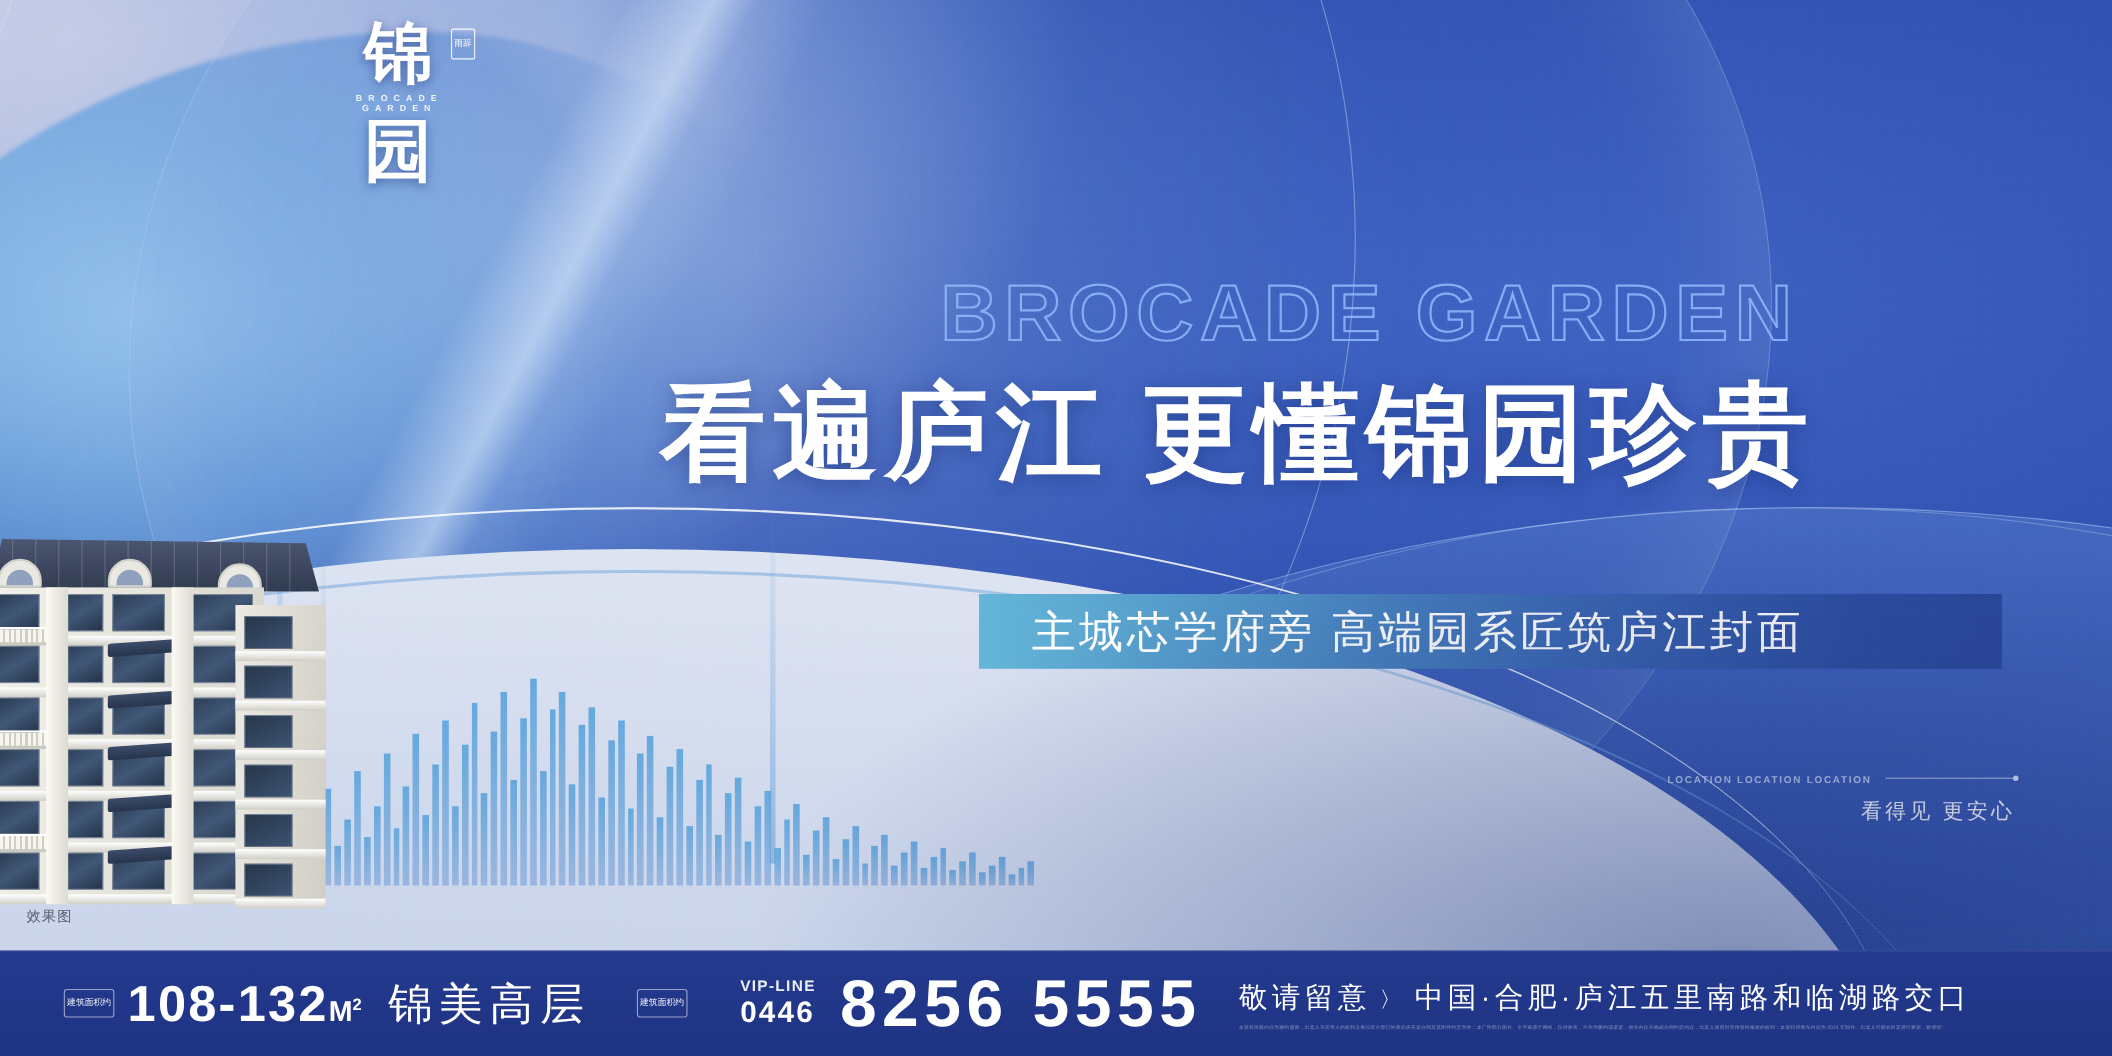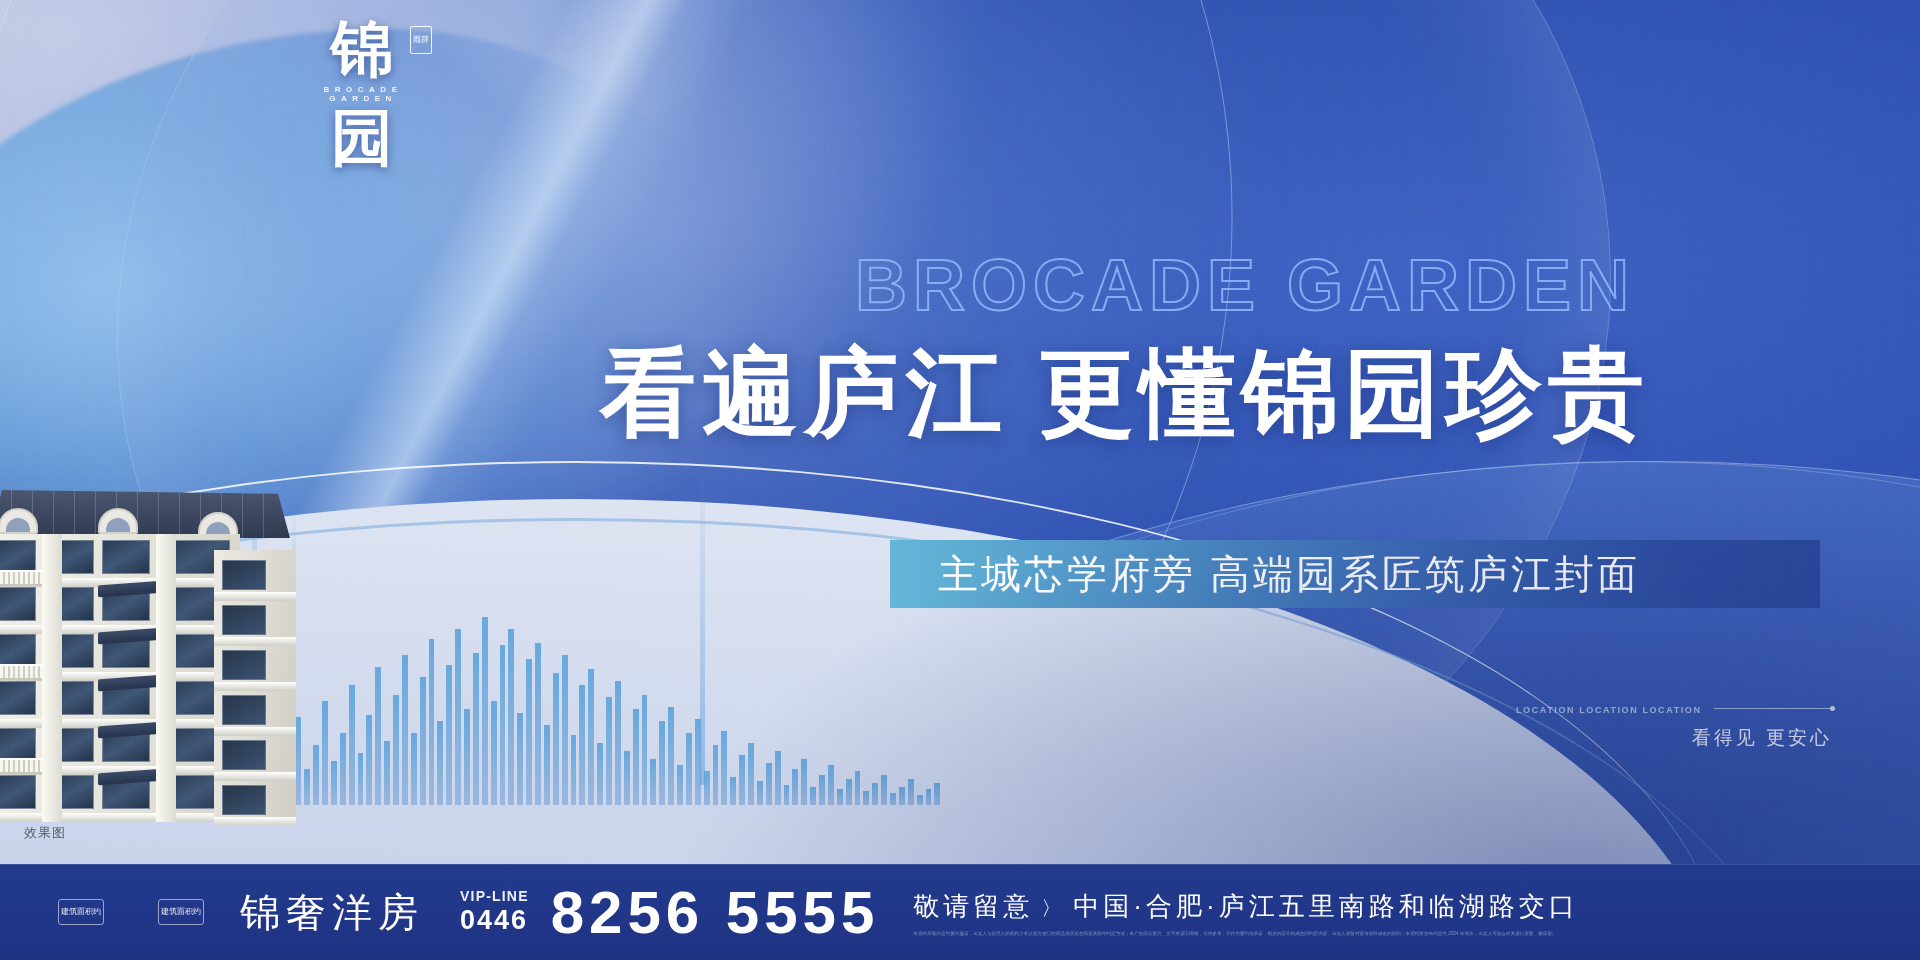--- a/index.html
+++ b/index.html
@@ -409,25 +409,26 @@
 
   <div class="note">效果图</div>
   <div class="bg-vignette"></div>
   <div class="bg-grain"></div>
 
   <div class="bottom">
     <div class="topline"></div>
 
     <div style="display:flex;align-items:center;margin-left:58px;">
       <div class="badge">建筑面积约</div>
+      <div class="area"><span>108-132</span><em><span>M</span><sup>2</sup></em></div>
+      <div class="ptype">锦美高层</div>
     </div>
 
     <div style="display:flex;align-items:center;margin-left:42px;">
       <div class="badge">建筑面积约</div>
-      <div class="ptype">锦奢洋房</div>
     </div>
 
     <div class="vip">
       <div class="t">VIP-LINE</div>
       <div class="n">0446</div>
     </div>
     <div class="tel">8256 5555</div>
 
     <div class="addr-wrap">
       <div class="addr">

